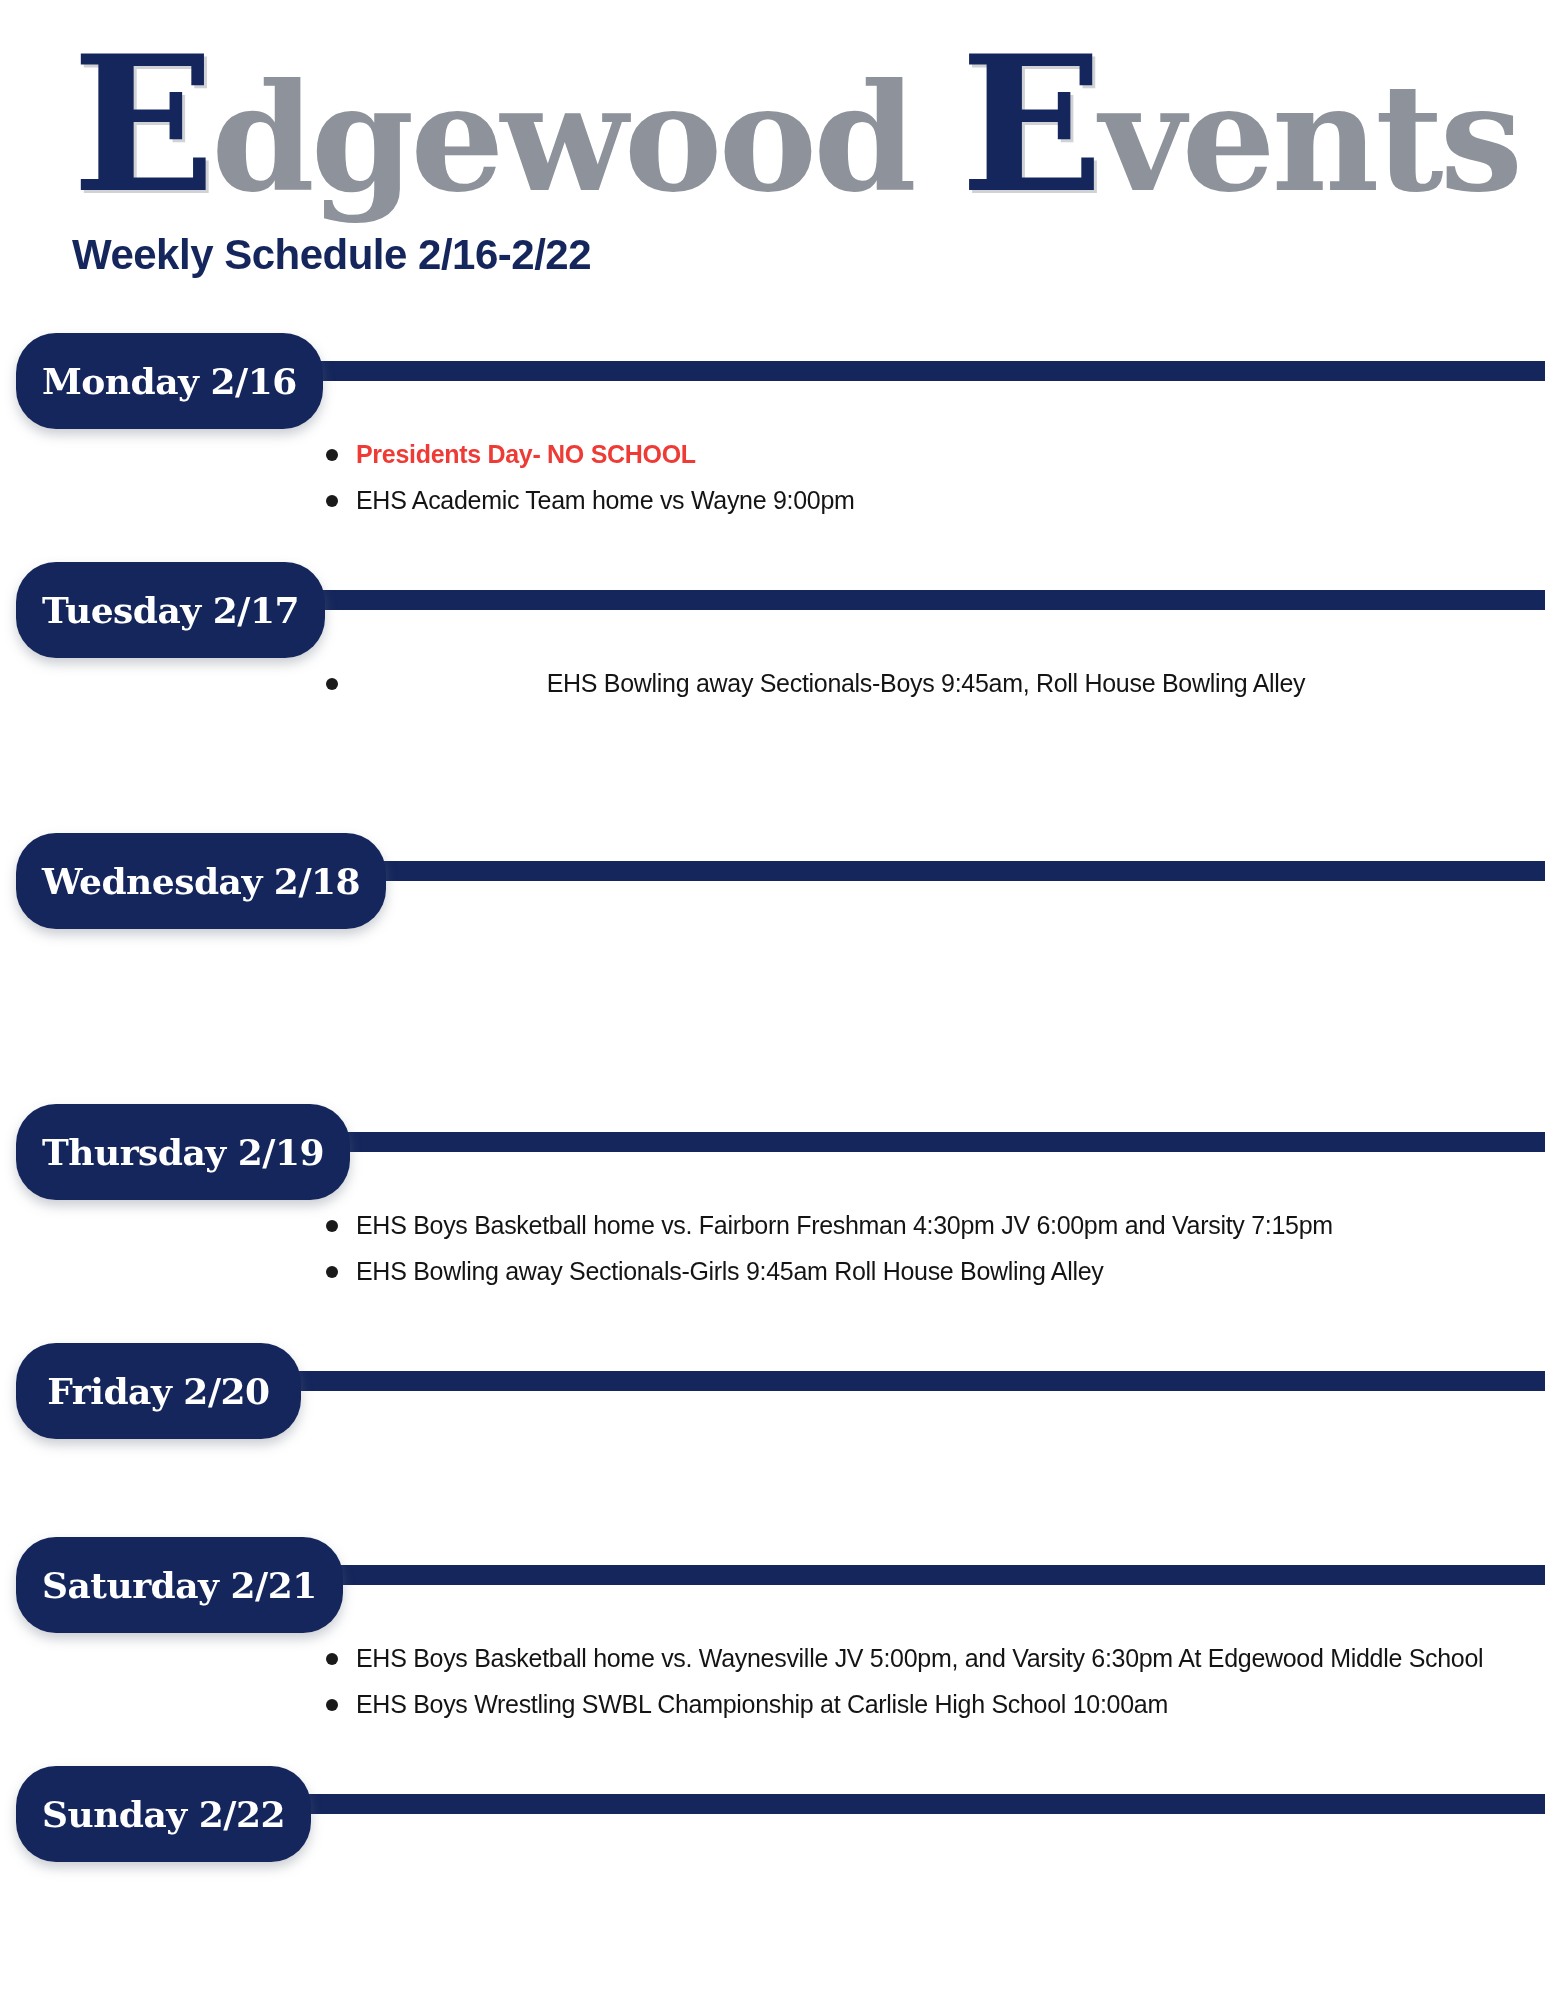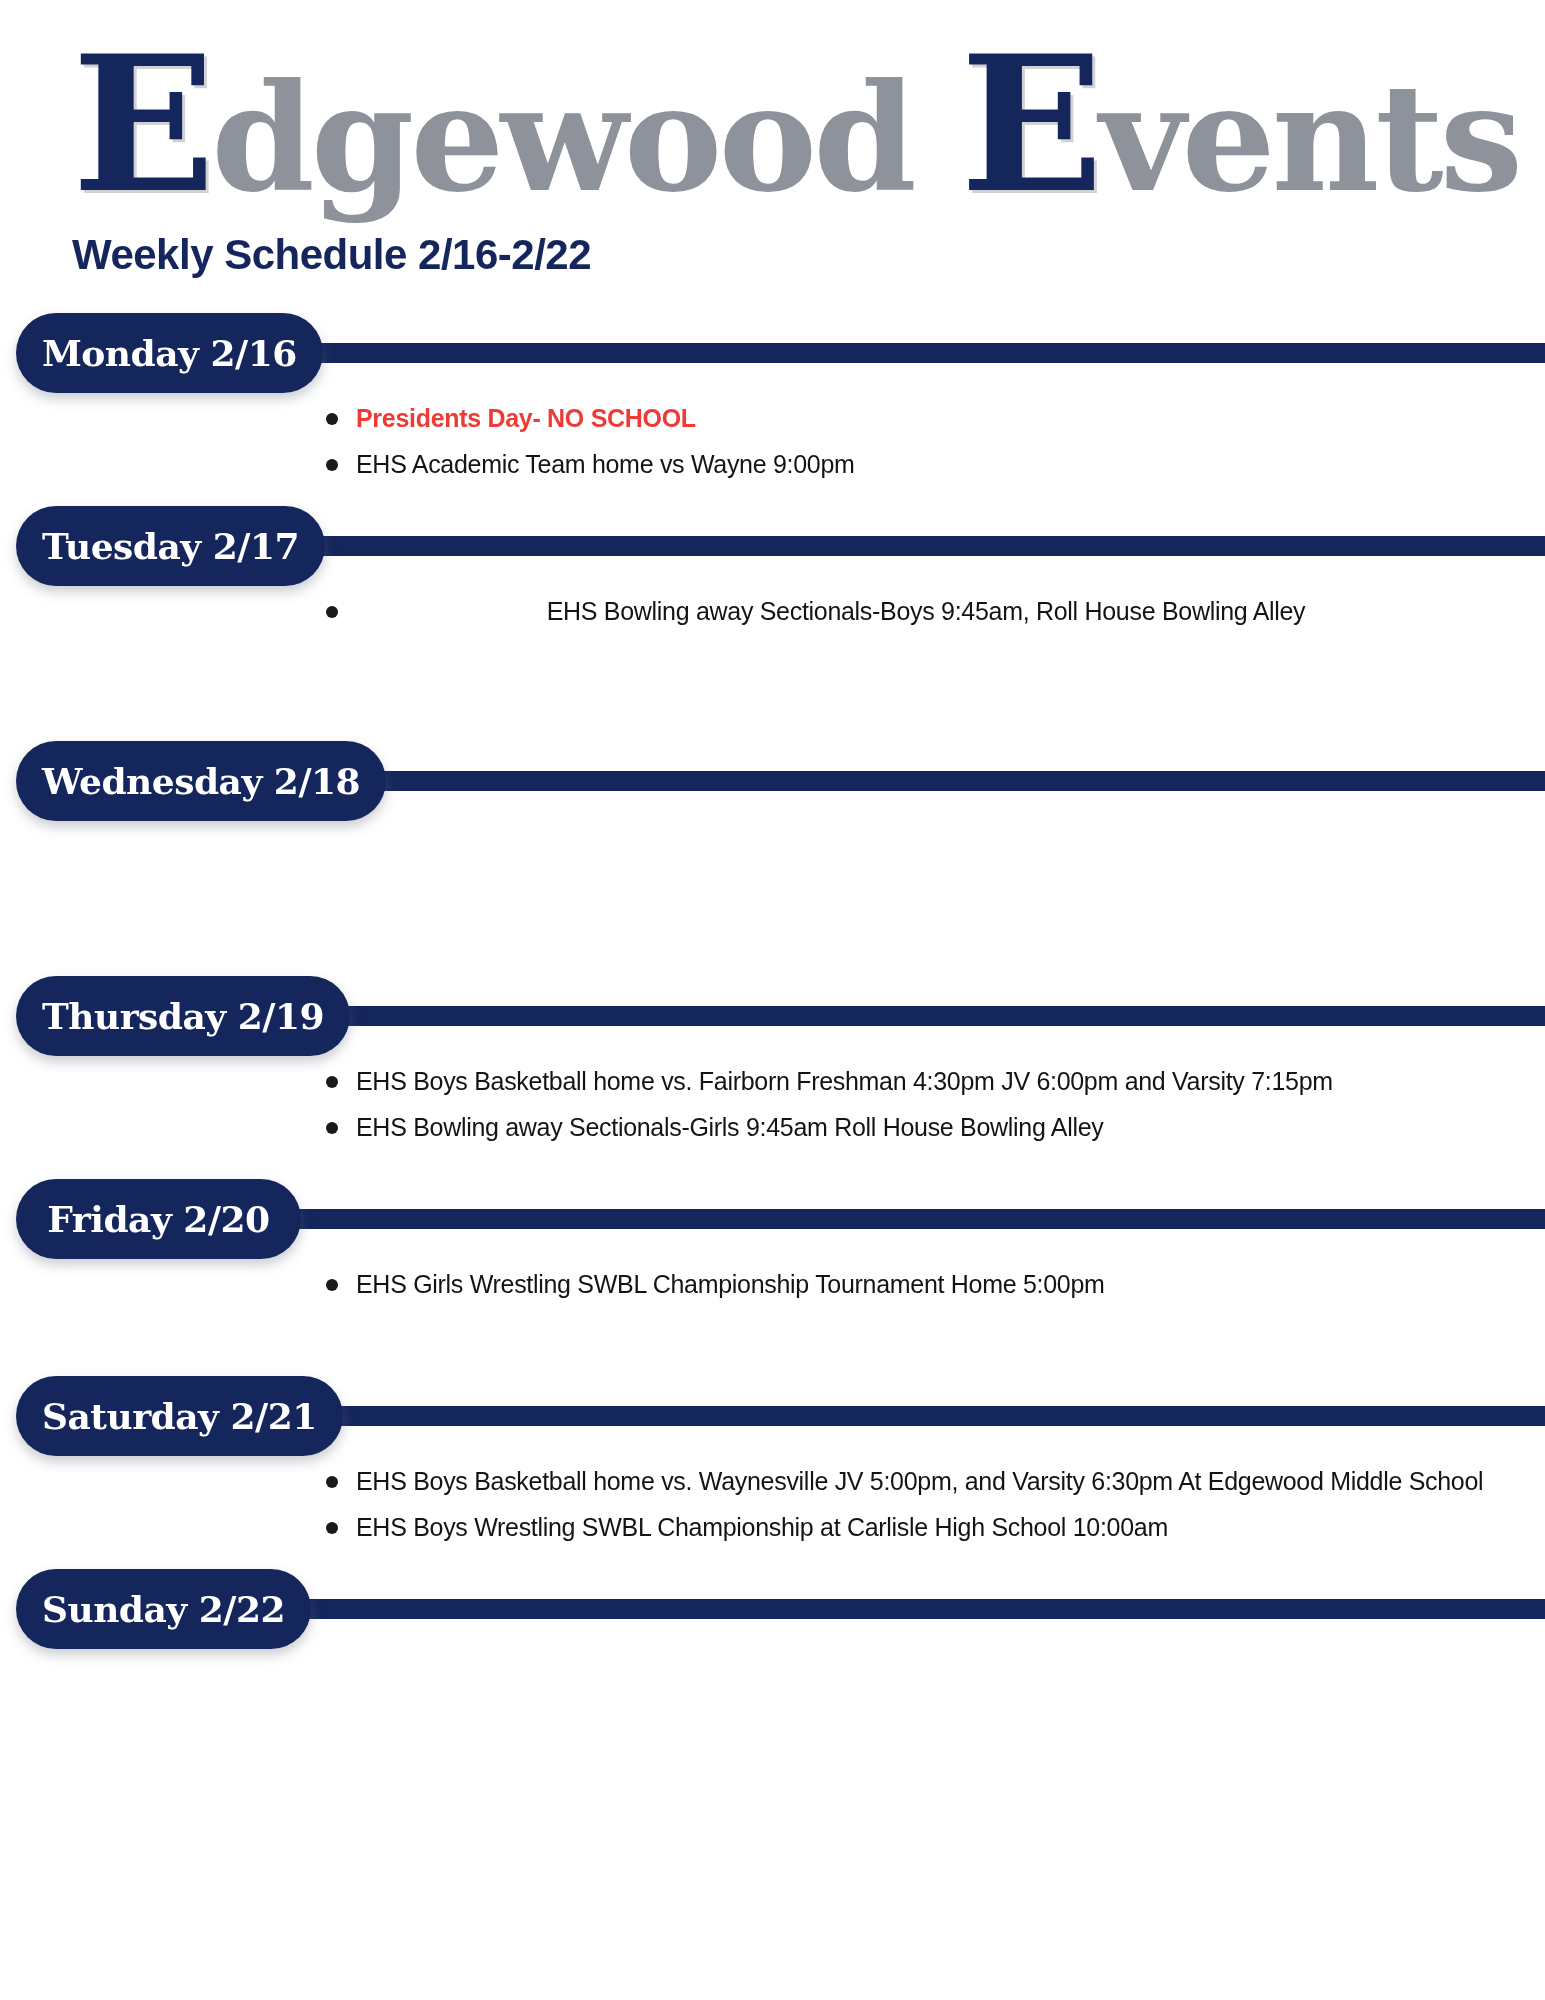--- a/index.html
+++ b/index.html
@@ -49,34 +49,35 @@
   
   .day-row {
     display: flex;
     align-items: center;
     margin-left: 16px;
   }
   .pill {
     background: var(--navy);
     color: #ffffff;
     min-width: 285px;
-    height: 80px;
+    height: 96px;
     border-radius: 40px;
     display: flex;
     align-items: center;
     justify-content: center;
     padding: 0 26px;
     font-family: "DejaVu Serif", serif;
     font-weight: bold;
     font-size: 36px;
     letter-spacing: -0.5px;
     white-space: nowrap;
     box-shadow: 0 6px 12px rgba(110,115,130,0.35);
     position: relative;
     z-index: 2;
+    margin-top: 20px;
   }
   .rule {
     flex: 1;
     height: 20px;
     background: var(--navy);
     margin-left: -8px;
     position: relative;
     z-index: 1;
   }
 
@@ -176,21 +177,20 @@
   </section>
 
   <section class="friday">
     <div class="day-row">
       <div class="pill">
         <span>Friday 2/20</span>
       </div>
       <div class="rule"></div>
     </div>
     <ul class="events">
-        <li>EHS Girls Wrestling SWBL Championship Tournament Home 5:00pm</li>
       </ul>
   </section>
 
   <section class="saturday">
     <div class="day-row">
       <div class="pill">
         <span>Saturday 2/21</span>
       </div>
       <div class="rule"></div>
     </div>

